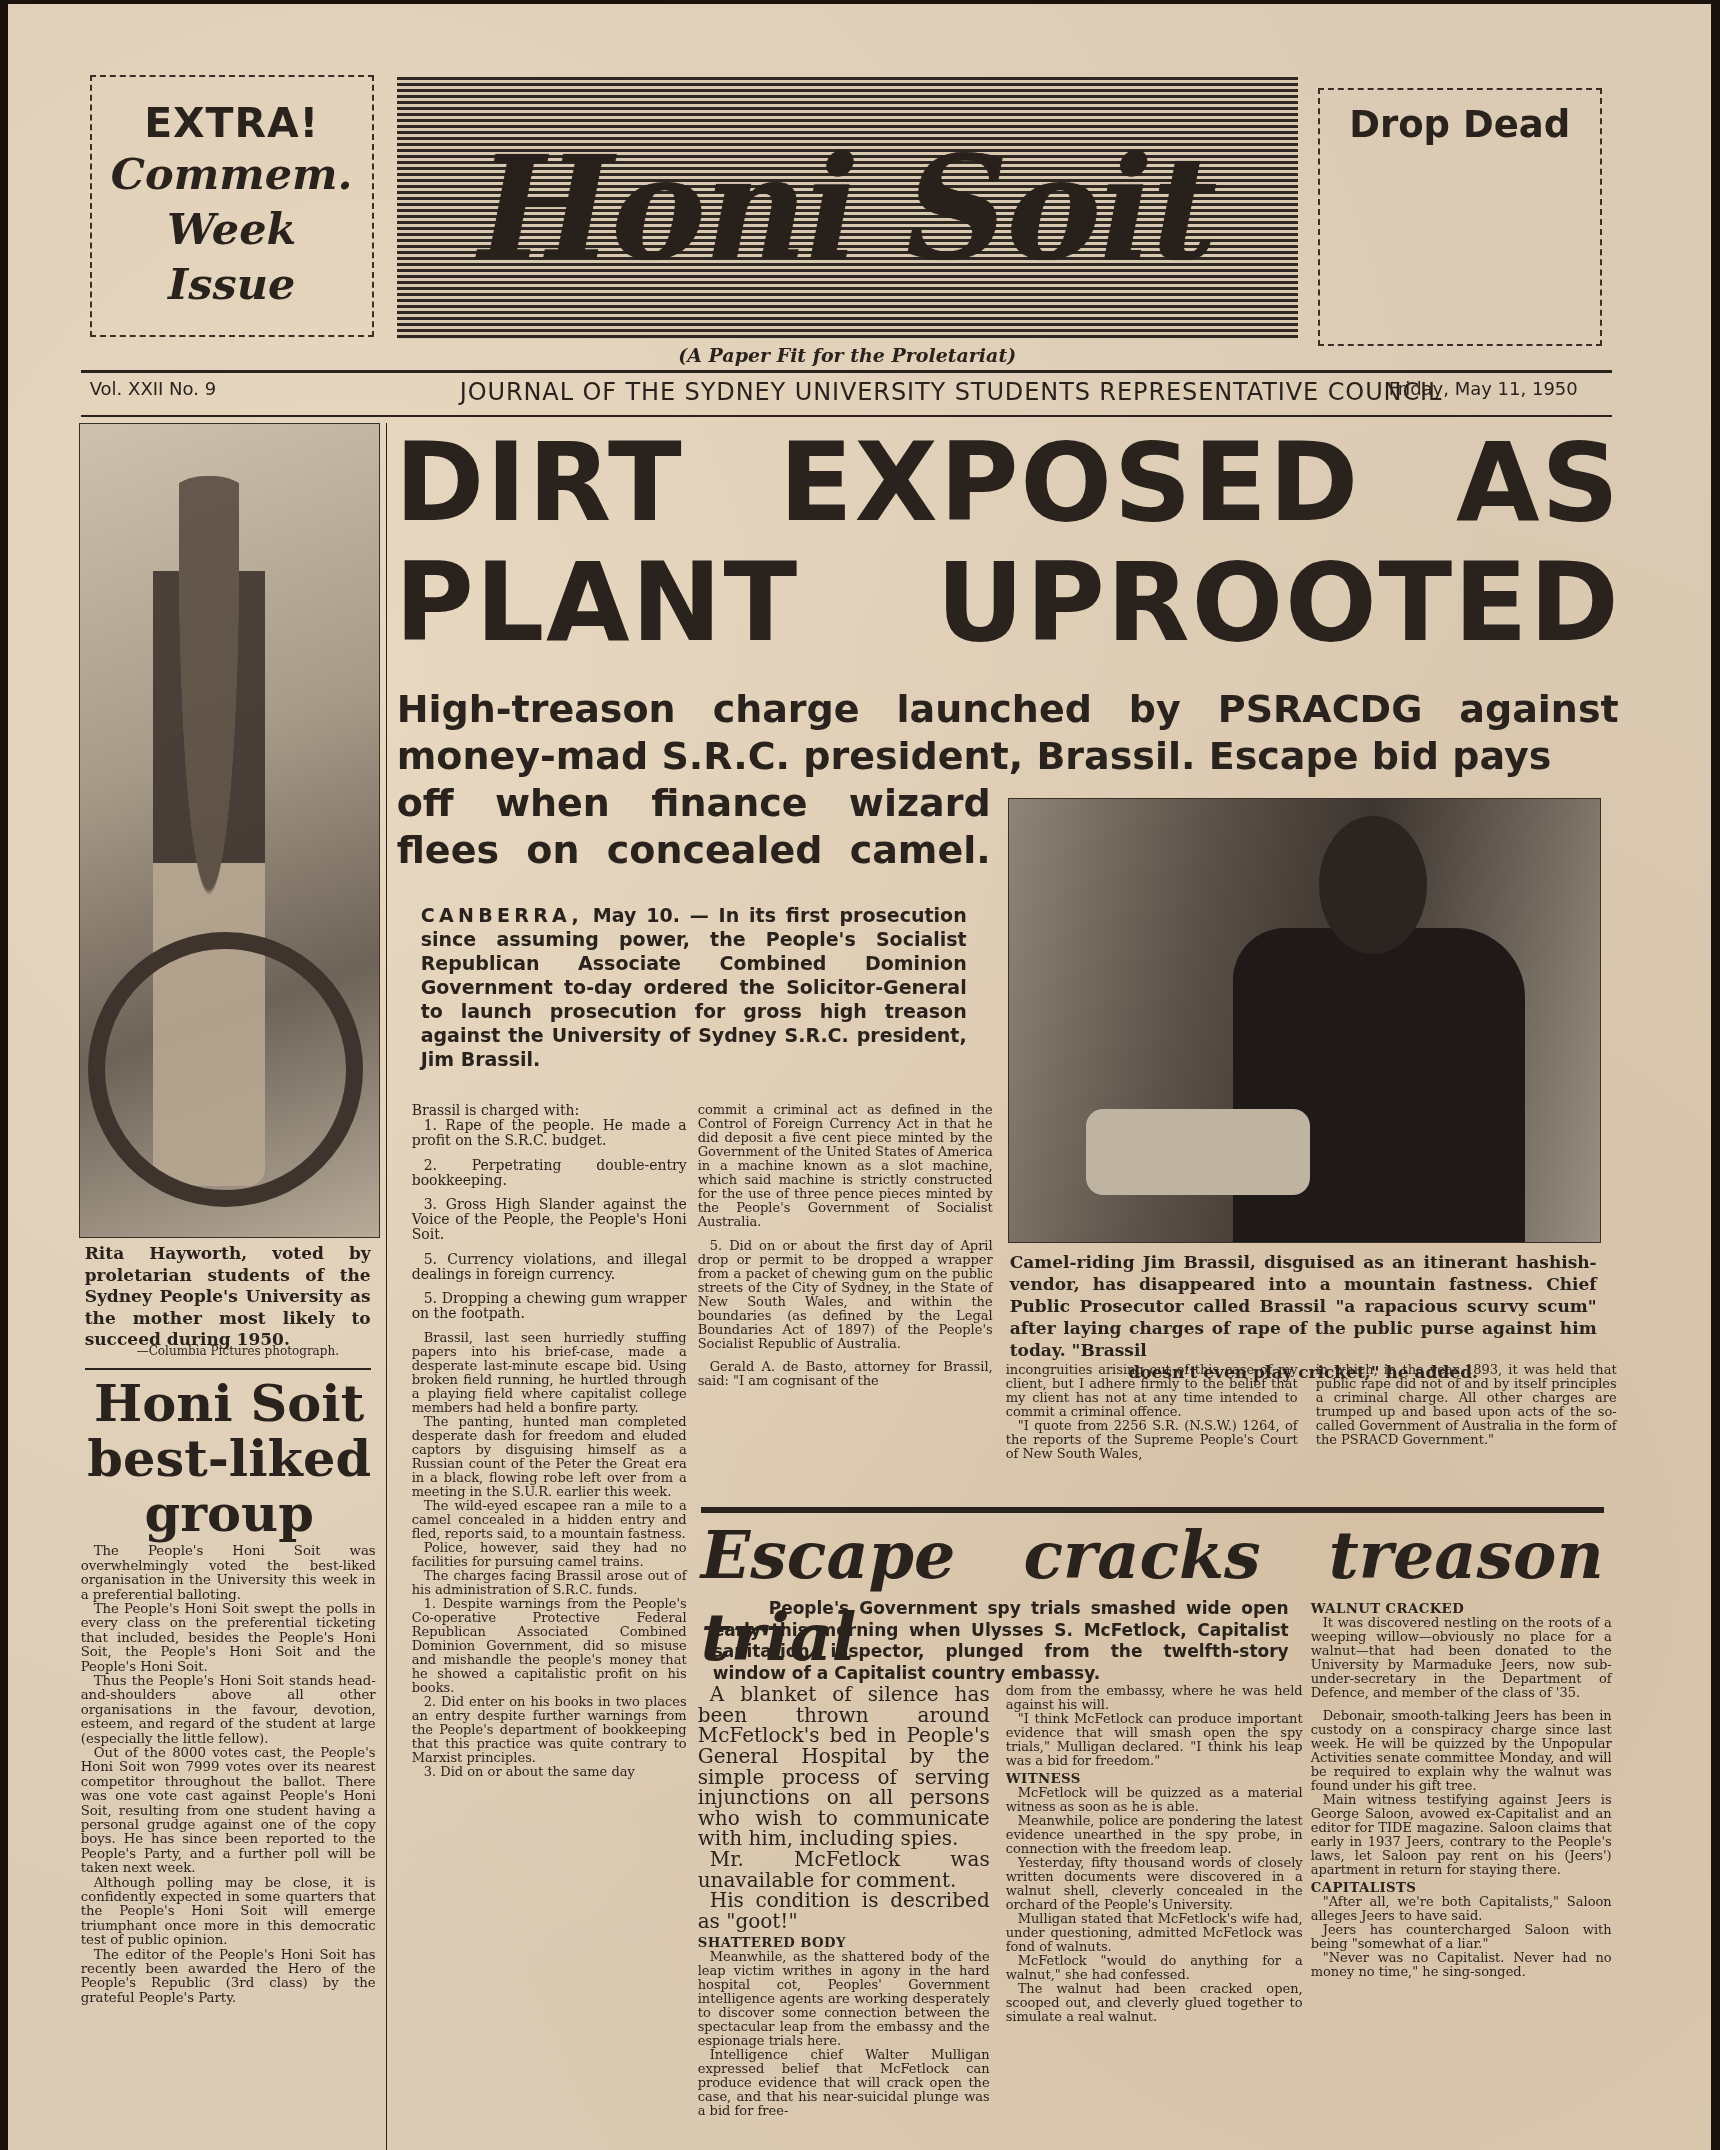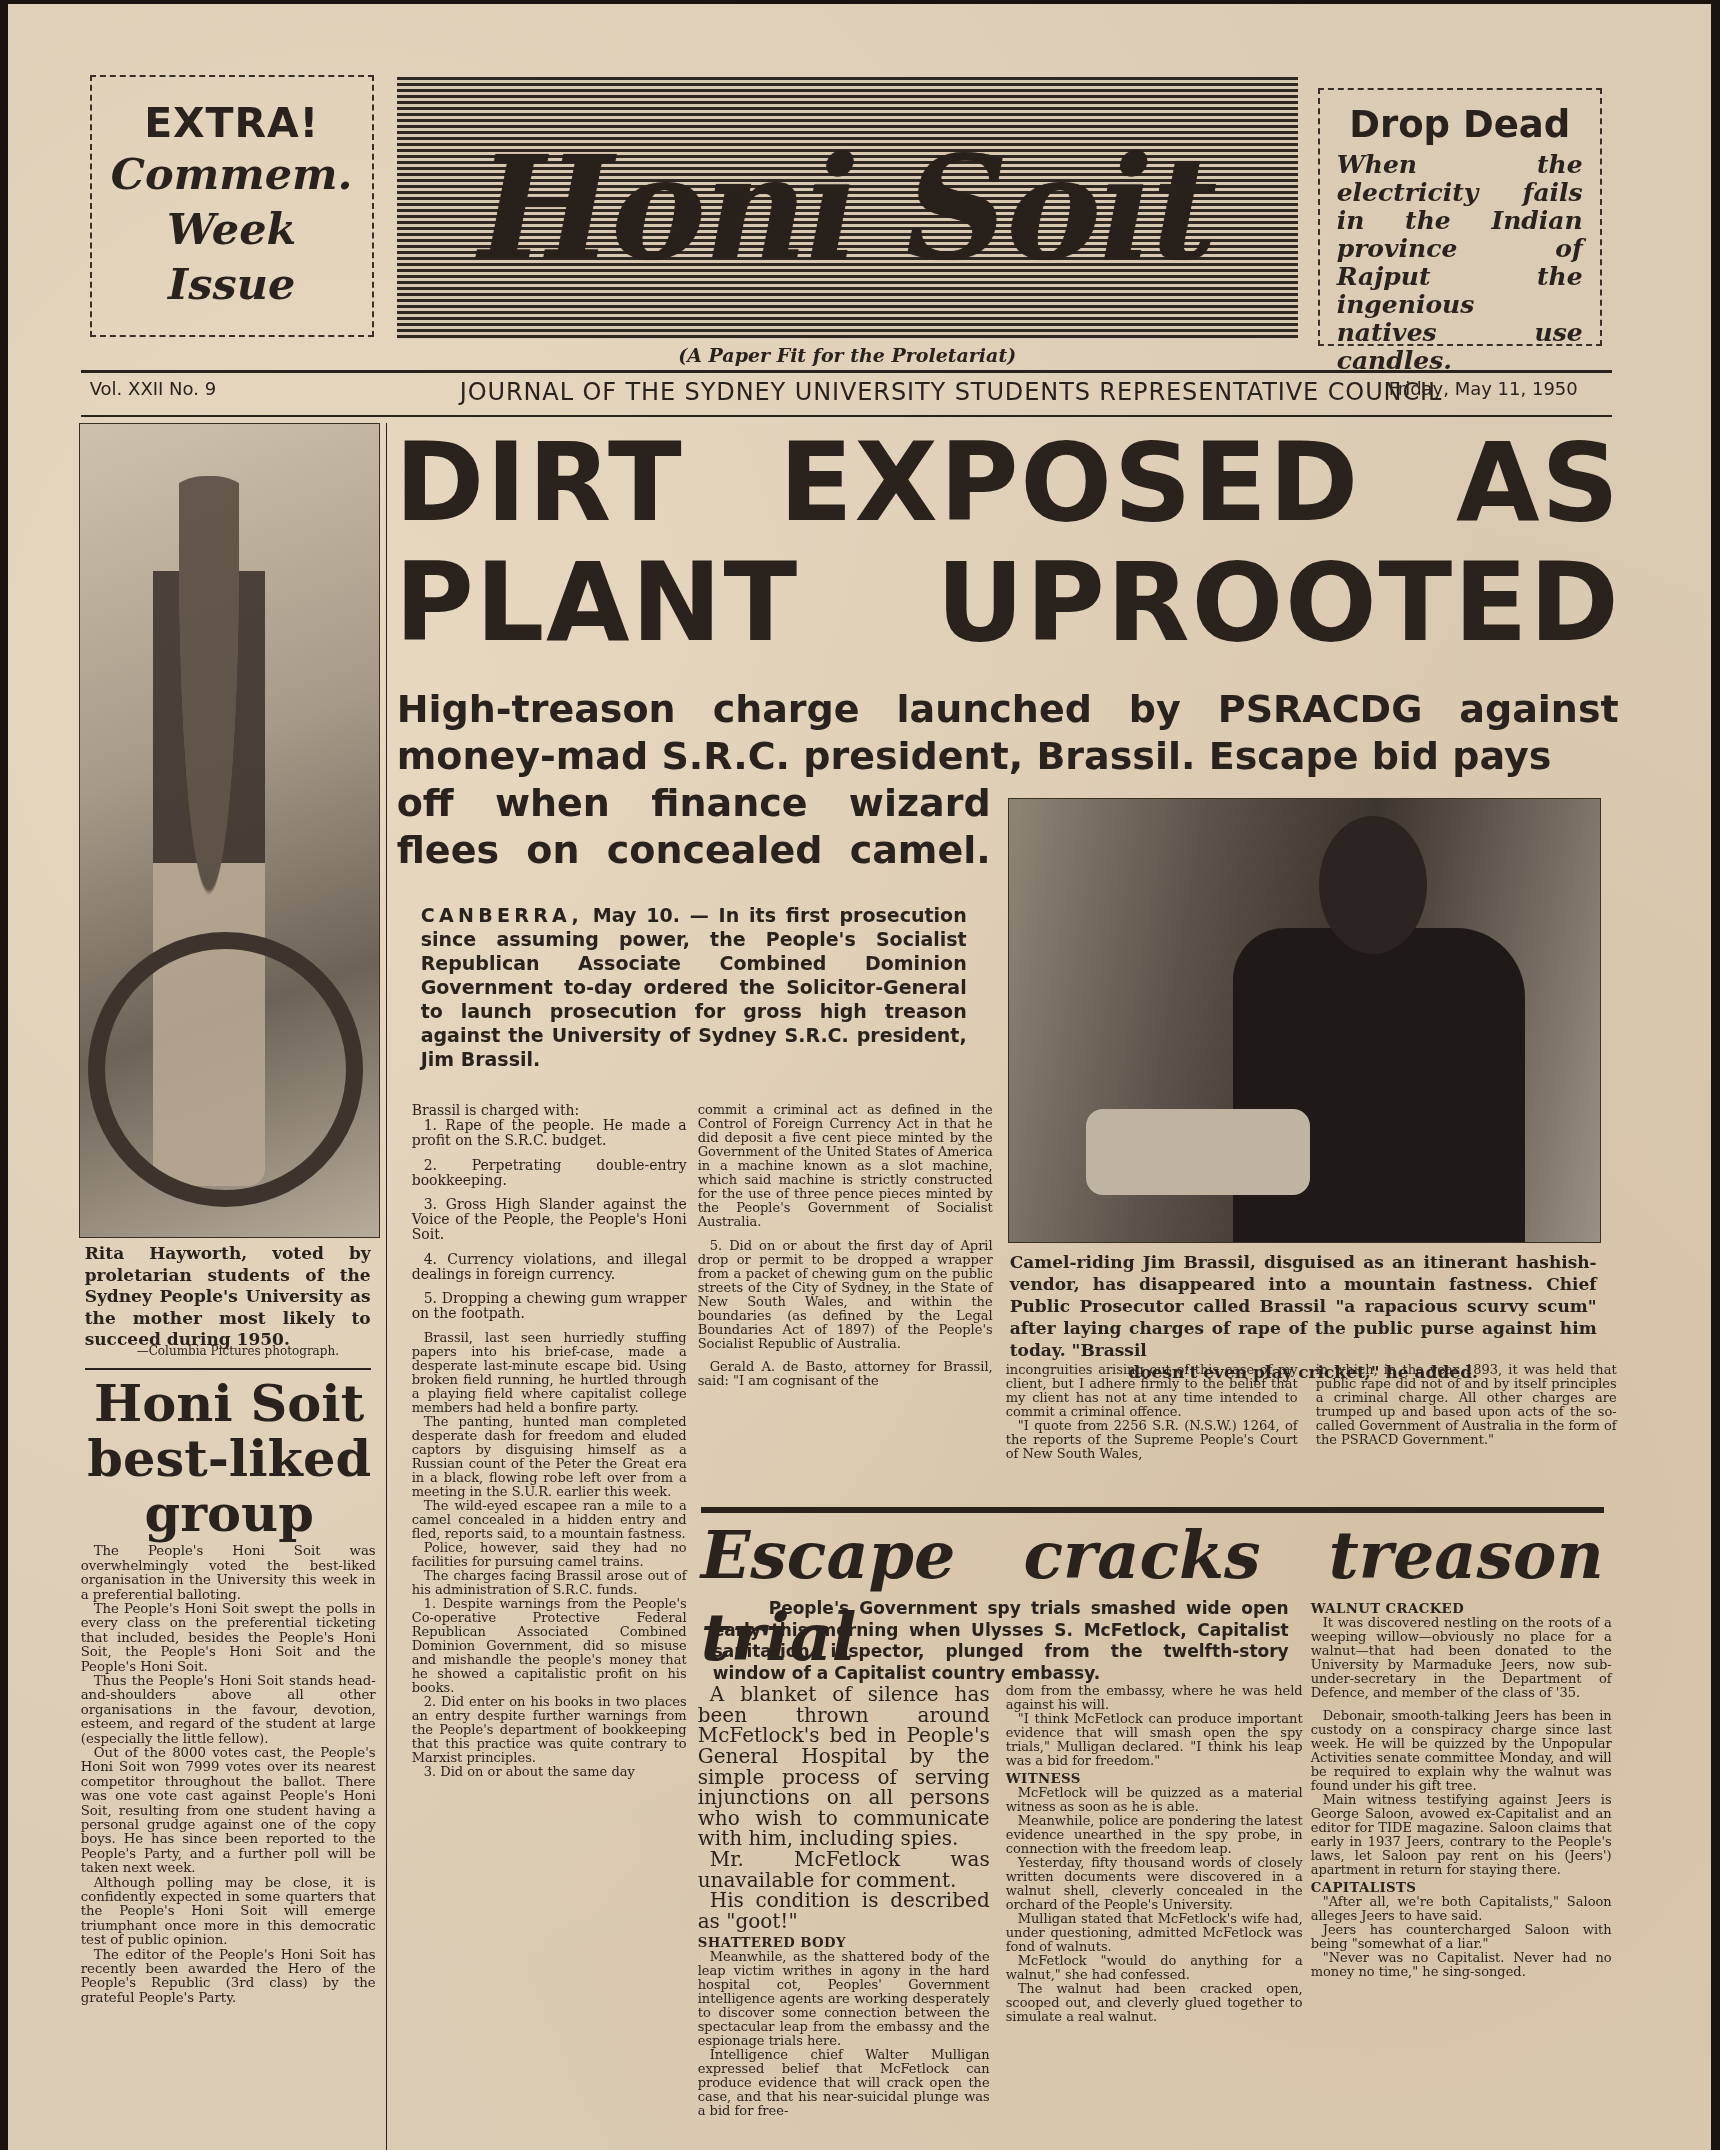--- a/index.html
+++ b/index.html
@@ -115,21 +115,20 @@
     <div class="extra-sub">Issue</div>
   </div>
 
   <div class="abs logo-box">
     <span class="logo-text">Honi Soit</span>
   </div>
   <div class="abs tagline">(A Paper Fit for the Proletariat)</div>
 
   <div class="abs boxed dropdead-box">
     <div class="dropdead-title">Drop Dead</div>
-    <div class="dropdead-body">When the electricity fails in the Indian province of Rajput the ingenious natives use candles.</div>
   </div>
 
   <div class="abs rule" style="left:73px; top:366px; width:1531px;"></div>
   <div class="abs info-left">Vol. XXII No. 9</div>
   <div class="abs info-center">JOURNAL OF THE SYDNEY UNIVERSITY STUDENTS REPRESENTATIVE COUNCIL</div>
   <div class="abs info-right">Friday, May 11, 1950</div>
   <div class="abs rule" style="left:73px; top:411px; width:1531px; height:1.7px;"></div>
 
   <div class="abs photo-rita">
     <div class="figure"></div>
@@ -166,21 +165,21 @@
   <div class="abs caption-brassil">
     <span>Camel-riding Jim Brassil, disguised as an itinerant hashish-vendor, has disappeared into a mountain fastness. Chief Public Prosecutor called Brassil "a rapacious scurvy scum" after laying charges of rape of the public purse against him today. "Brassil</span>
     <span class="last">doesn't even play cricket," he added.</span>
   </div>
 
   <div class="abs col c1">
     <p style="text-indent:0">Brassil is charged with:</p>
     <p>1. Rape of the people. He made a profit on the S.R.C. budget.</p>
     <p class="gap">2. Perpetrating double-entry bookkeeping.</p>
     <p class="gap">3. Gross High Slander against the Voice of the People, the People's Honi Soit.</p>
-    <p class="gap">4. Currency violations, and illegal dealings in foreign currency.</p>
+    <p class="gap">5. Currency violations, and illegal dealings in foreign currency.</p>
     <p class="gap">5. Dropping a chewing gum wrapper on the footpath.</p>
     <p class="gap" style="font-size:13px;line-height:14px">Brassil, last seen hurriedly stuffing papers into his brief-case, made a desperate last-minute escape bid. Using broken field running, he hurtled through a playing field where capitalist college members had held a bonfire party.</p>
     <p style="font-size:13px;line-height:14px">The panting, hunted man completed desperate dash for freedom and eluded captors by disguising himself as a Russian count of the Peter the Great era in a black, flowing robe left over from a meeting in the S.U.R. earlier this week.</p>
     <p style="font-size:13px;line-height:14px">The wild-eyed escapee ran a mile to a camel concealed in a hidden entry and fled, reports said, to a mountain fastness.</p>
     <p style="font-size:13px;line-height:14px">Police, however, said they had no facilities for pursuing camel trains.</p>
     <p style="font-size:13px;line-height:14px">The charges facing Brassil arose out of his administration of S.R.C. funds.</p>
     <p style="font-size:13px;line-height:14px">1. Despite warnings from the People's Co-operative Protective Federal Republican Associated Combined Dominion Government, did so misuse and mishandle the people's money that he showed a capitalistic profit on his books.</p>
     <p style="font-size:13px;line-height:14px">2. Did enter on his books in two places an entry despite further warnings from the People's department of bookkeeping that this practice was quite contrary to Marxist principles.</p>
     <p style="font-size:13px;line-height:14px">3. Did on or about the same day</p>
   </div>

